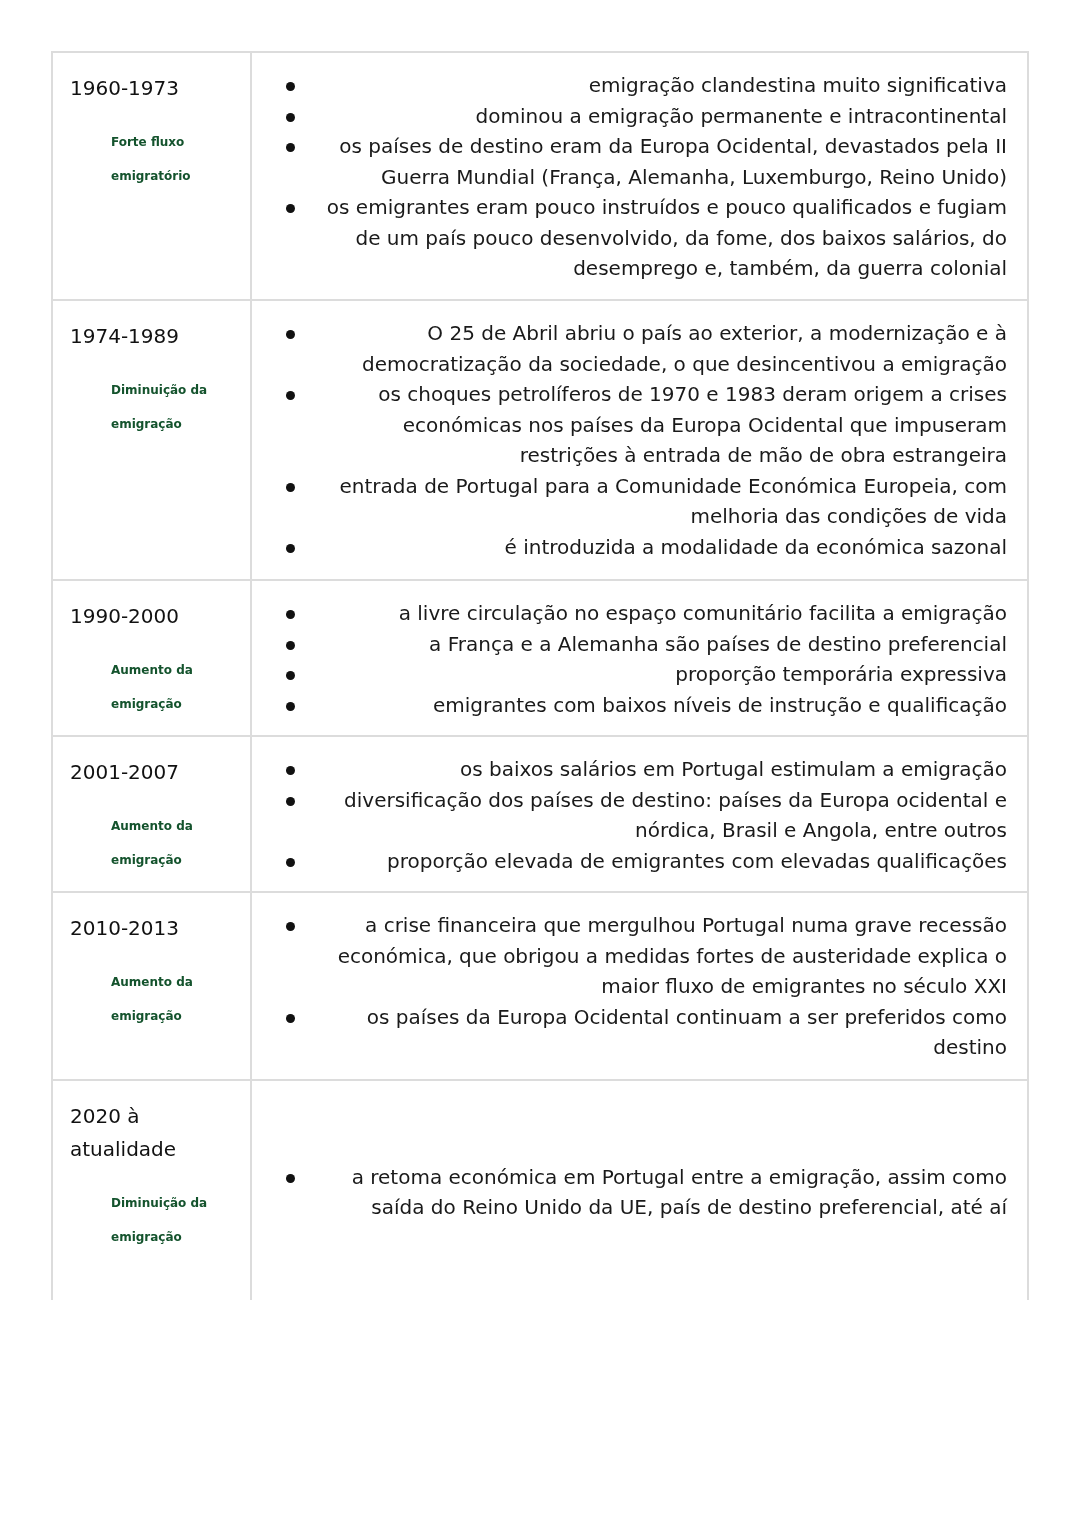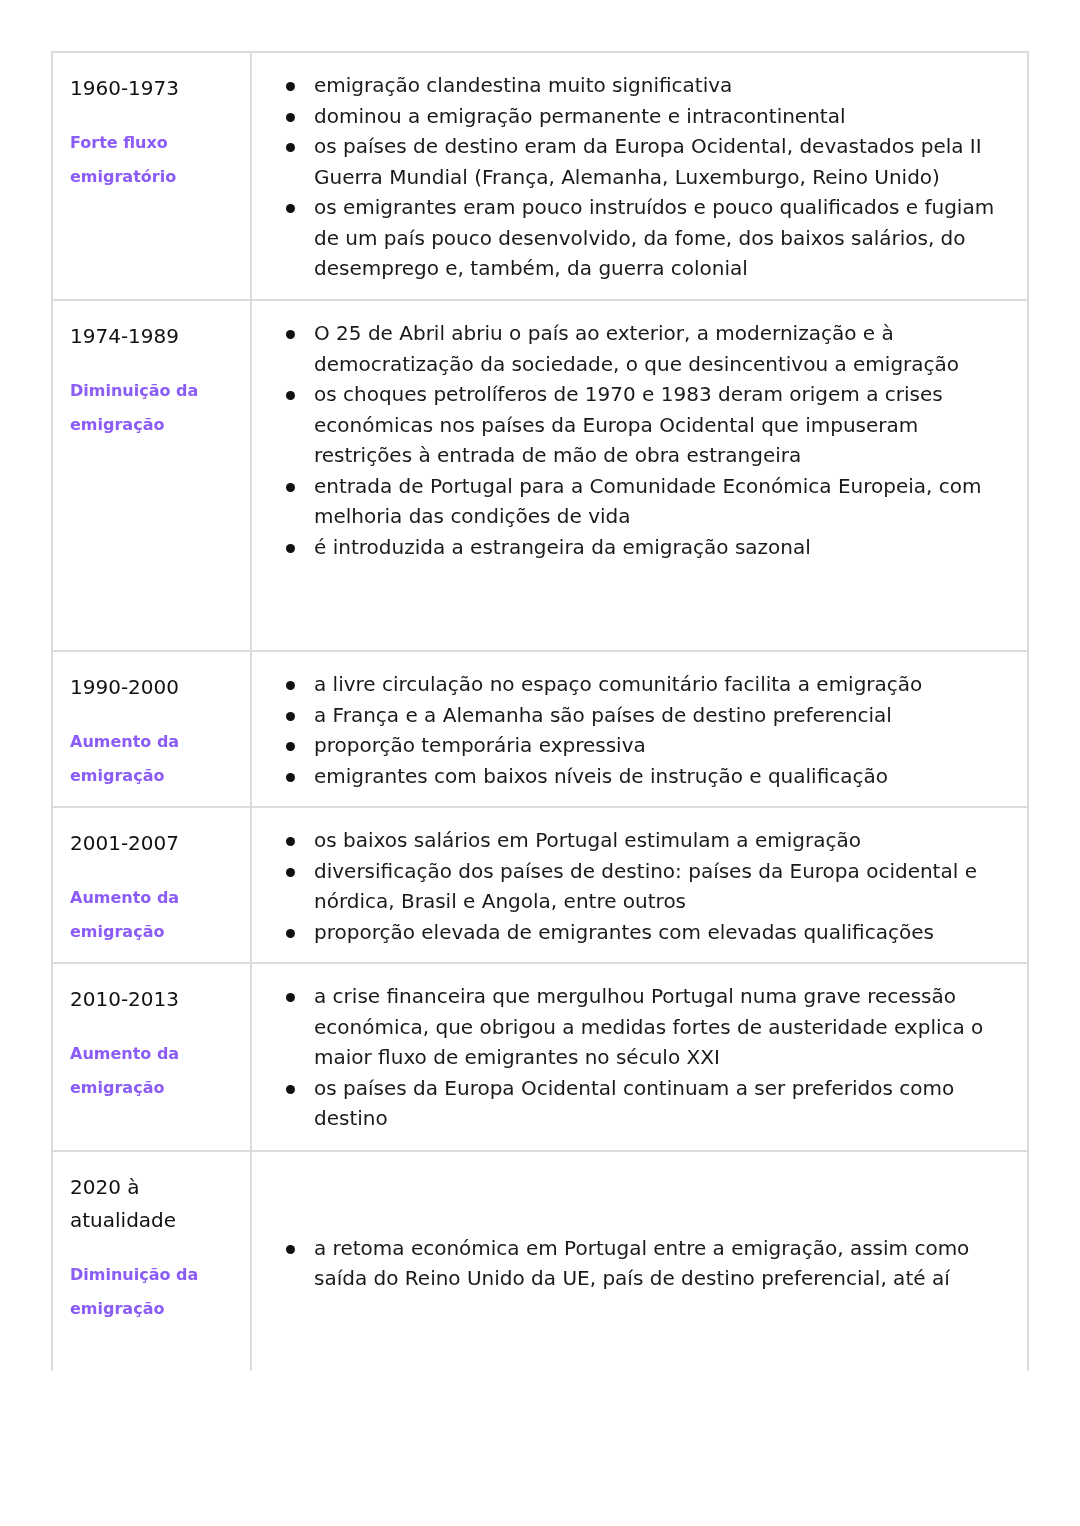--- a/index.html
+++ b/index.html
@@ -48,28 +48,30 @@
   }
   .years {
     font-weight: normal;
     font-size: 20px;
     line-height: 33px;
     margin: 0 0 21px 0;
     color: #111;
   }
   .trend {
     font-weight: bold;
-    font-size: 16px;
+    font-size: 12px;
     line-height: 33.5px;
-    color: #8b5cf6;
+    color: #14532d;
+    margin-left: 41px;
   }
   ul.points {
     list-style: none;
     margin: 0;
     padding: 0;
+    text-align: right;
   }
   ul.points li {
     position: relative;
     padding-left: 32px;
     font-size: 20px;
     line-height: 30.5px;
     color: #1a1a1a;
   }
   ul.points li .bullet {
     position: absolute;
@@ -97,31 +99,31 @@
       <td class="details">
         <ul class="points">
           <li><span class="bullet"></span><span>emigração clandestina muito significativa</span></li>
           <li><span class="bullet"></span><span>dominou a emigração permanente e intracontinental</span></li>
           <li><span class="bullet"></span><span>os países de destino eram da Europa Ocidental, devastados pela II Guerra Mundial (França, Alemanha, Luxemburgo, Reino Unido)</span></li>
           <li><span class="bullet"></span><span>os emigrantes eram pouco instruídos e pouco qualificados e fugiam de um país pouco desenvolvido, da fome, dos baixos salários, do desemprego e, também, da guerra colonial</span></li>
         </ul>
       </td>
     </tr>
 
-    <tr style="height:351px">
+    <tr style="height:280px">
       <td class="period">
         <div class="years">1974-1989</div>
         <div class="trend" style="width:130px">Diminuição da emigração</div>
       </td>
       <td class="details">
         <ul class="points">
           <li><span class="bullet"></span><span>O 25 de Abril abriu o país ao exterior, a modernização e à democratização da sociedade, o que desincentivou a emigração</span></li>
           <li><span class="bullet"></span><span>os choques petrolíferos de 1970 e 1983 deram origem a crises económicas nos países da Europa Ocidental que impuseram restrições à entrada de mão de obra estrangeira</span></li>
           <li><span class="bullet"></span><span>entrada de Portugal para a Comunidade Económica Europeia, com melhoria das condições de vida</span></li>
-          <li><span class="bullet"></span><span>é introduzida a estrangeira da emigração sazonal</span></li>
+          <li><span class="bullet"></span><span>é introduzida a modalidade da económica sazonal</span></li>
         </ul>
       </td>
     </tr>
 
     <tr style="height:127px">
       <td class="period">
         <div class="years">1990-2000</div>
         <div class="trend">Aumento da emigração</div>
       </td>
       <td class="details">

